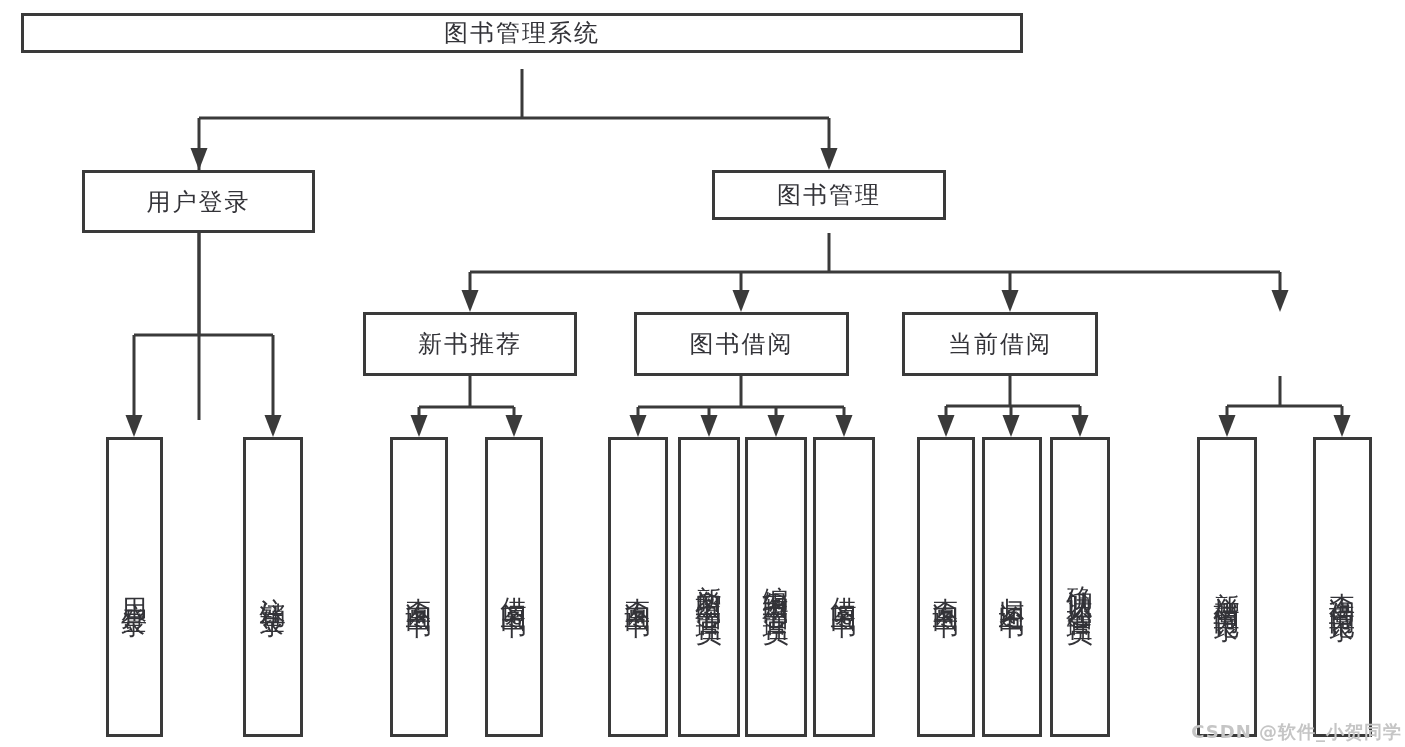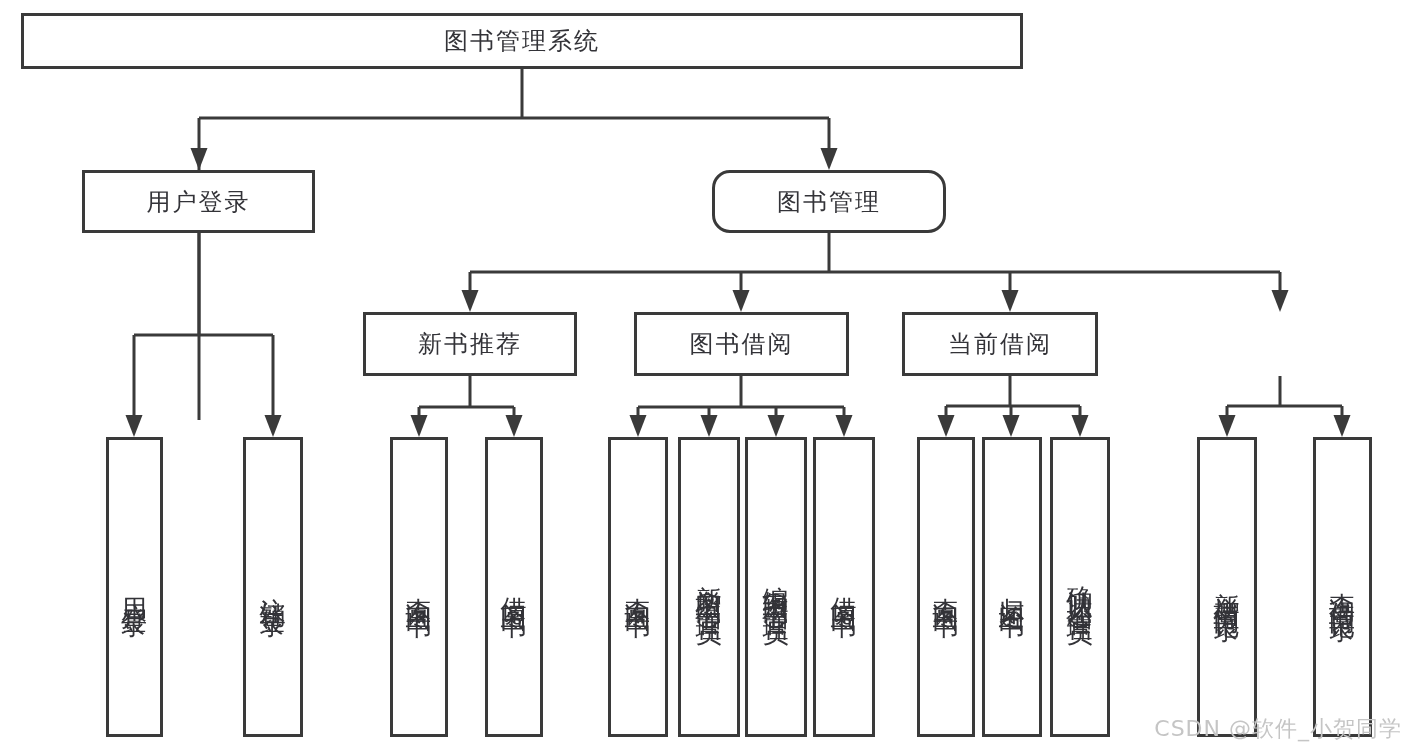--- a/index.html
+++ b/index.html
@@ -52,25 +52,26 @@
     font-size: 26px;
     letter-spacing: 5px;
     line-height: 1;
     color: var(--text);
   }
 
   .watermark {
     position: absolute;
     right: 3px;
     bottom: 3px;
-    font-size: 22px;
+    font-size: 18px;
     letter-spacing: 1px;
     color: var(--watermark);
     z-index: 3;
     white-space: nowrap;
+    font-weight: bold;
   }
 </style>
 </head>
 <body>
 
 <div class="canvas">
 
   <svg class="connector-layer" viewBox="0 0 1405 747" xmlns="http://www.w3.org/2000/svg">
     <defs>
       <path id="ah" d="M -8.5 -22 L 8.5 -22 L 0 0 Z"></path>
@@ -103,28 +104,28 @@
     <path class="c-line" d="M1010 376 V406 M946 406 H1080 M946 406 V420 M1011 406 V420 M1080 406 V420"></path>
     <use class="c-arrow" href="#ah" transform="translate(946,437)"></use>
     <use class="c-arrow" href="#ah" transform="translate(1011,437)"></use>
     <use class="c-arrow" href="#ah" transform="translate(1080,437)"></use>
 
     <path class="c-line" d="M1280 376 V406 M1227 406 H1342 M1227 406 V420 M1342 406 V420"></path>
     <use class="c-arrow" href="#ah" transform="translate(1227,437)"></use>
     <use class="c-arrow" href="#ah" transform="translate(1342,437)"></use>
   </svg>
 
-  <div class="node hnode" style="left:21px; top:13px; width:1002px; height:56px;">
+  <div class="node hnode" style="left:21px; top:13px; width:1002px; height:40px;">
     <span>图书管理系统</span>
   </div>
 
   <div class="node hnode" style="left:82px; top:170px; width:233px; height:63px;">
     <span>用户登录</span>
   </div>
-  <div class="node hnode" style="left:712px; top:170px; width:234px; height:63px;border-radius:18px;">
+  <div class="node hnode" style="left:712px; top:170px; width:234px; height:50px;">
     <span>图书管理</span>
   </div>
 
   <div class="node hnode" style="left:634px; top:312px; width:215px; height:64px;">
     <span>图书借阅</span>
   </div>
   <div class="node hnode" style="left:363px; top:312px; width:214px; height:64px;">
     <span>新书推荐</span>
   </div>
   <div class="node hnode" style="left:902px; top:312px; width:196px; height:64px;">

